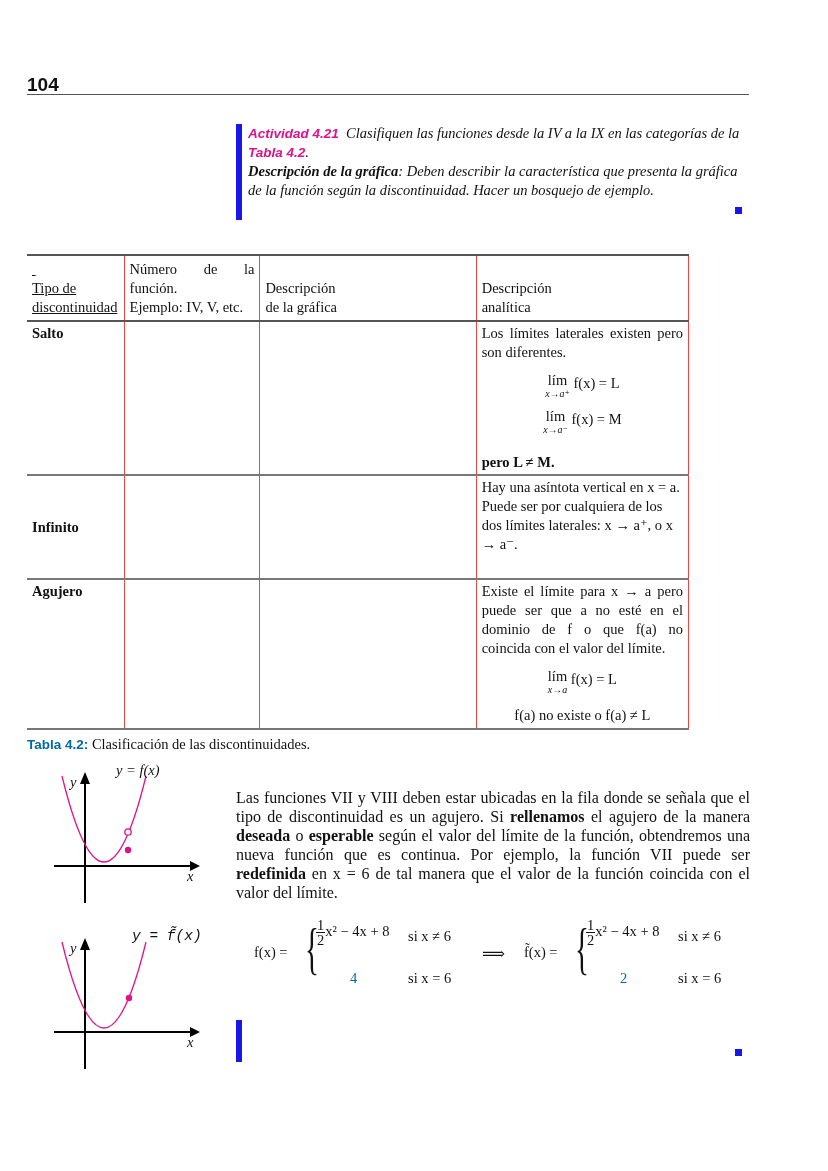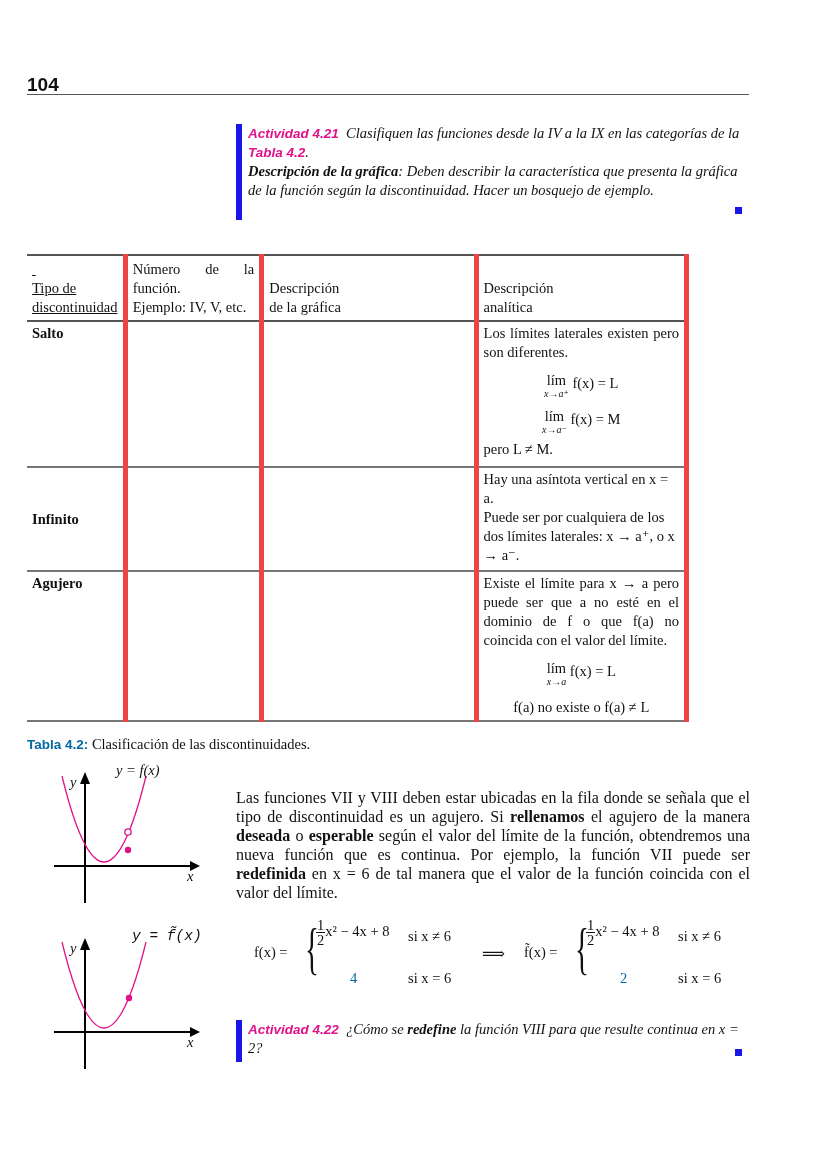--- a/index.html
+++ b/index.html
@@ -11,21 +11,21 @@
   .header-rule { position:absolute; left:27px; top:94px; width:722px; height:1px; background:#555; }
 
   .activity { position:absolute; font-size:14.5px; line-height:19px; }
   .activity .bar { position:absolute; left:0; top:0; bottom:0; width:6px; background:#1a17e6; }
   .activity .content { margin-left:12px;font-style:italic; }
   .activity .qed { position:absolute; right:8px; width:7px; height:7px; background:#1a17e6; }
   .act-title { font-family:"Liberation Sans", "DejaVu Sans", sans-serif; font-weight:bold; color:#e0128a; font-size:13.5px; }
 
   table.disc { position:absolute; left:27px; top:254px; width:662px; border-collapse:collapse;
                font-size:14.5px; line-height:19px; }
-  table.disc td { vertical-align:top; padding:2px 5px; border-left:1px solid #888; border-right:5px solid #ef4444; }
+  table.disc td { vertical-align:top; padding:2px 5px; border-left:1px solid #888; border-right:1px solid #ef4444; }
   table.disc tr.head td { vertical-align:bottom; padding-top:4px; padding-bottom:3px;
                           border-top:2px solid #555; border-bottom:2px solid #555; }
   table.disc tr.row td { border-bottom:2px solid #777; }
   table.disc td:first-child { border-left:none; }
   .justify { text-align:justify; }
   .math { }
   .lim { display:inline-block; text-align:center; vertical-align:top; line-height:13px; }
   .lim .sub { display:block; font-size:10px; font-style:italic; }
   .center { text-align:center; }
 
@@ -86,21 +86,21 @@
     <td>
       <div class="justify">Los límites laterales existen pero son diferentes.</div>
       <div class="center" style="margin-top:12px;">
         <span class="lim"><span>lím</span><span class="sub">x→a⁺</span></span>
         <span class="math">f(x) = L</span>
       </div>
       <div class="center" style="margin-top:10px;">
         <span class="lim"><span>lím</span><span class="sub">x→a⁻</span></span>
         <span class="math">f(x) = M</span>
       </div>
-      <div style="margin-top:4px;">pero L ≠ M.</div>
+      <div style="margin-top:17px;font-weight:bold;">pero L ≠ M.</div>
     </td>
   </tr>
 
   <tr class="row" style="height:104px;">
     <td style="vertical-align:middle;"><b>Infinito</b></td>
     <td></td>
     <td></td>
     <td>
       <div>Hay una asíntota vertical en x = a.</div>
       <div>Puede ser por cualquiera de los dos límites laterales: x → a⁺, o x → a⁻.</div>
@@ -180,18 +180,14 @@
   <span style="position:absolute; left:62px; top:0;">
     <span class="frac"><span class="num">1</span><span>2</span></span><span class="math">x² − 4x + 8</span>
   </span>
   <span class="math" style="position:absolute; left:154px; top:10px;">si x ≠ 6</span>
   <span class="magenta" style="position:absolute; left:96px; top:52px;">2</span>
   <span class="math" style="position:absolute; left:154px; top:52px;">si x = 6</span>
 </div>
 
 <div class="activity" style="left:236px; top:1020px; width:514px; height:42px;">
   <div class="bar"></div>
-  <div class="content">
-    <span class="act-title">Actividad 4.22</span>&nbsp;
-    <span>¿Cómo se </span><b>redefine</b><span> la función VIII para que resulte continua en x = 2?</span>
-  </div>
   <div class="qed" style="top:29px;"></div>
 </div>
 
 </body></html>

